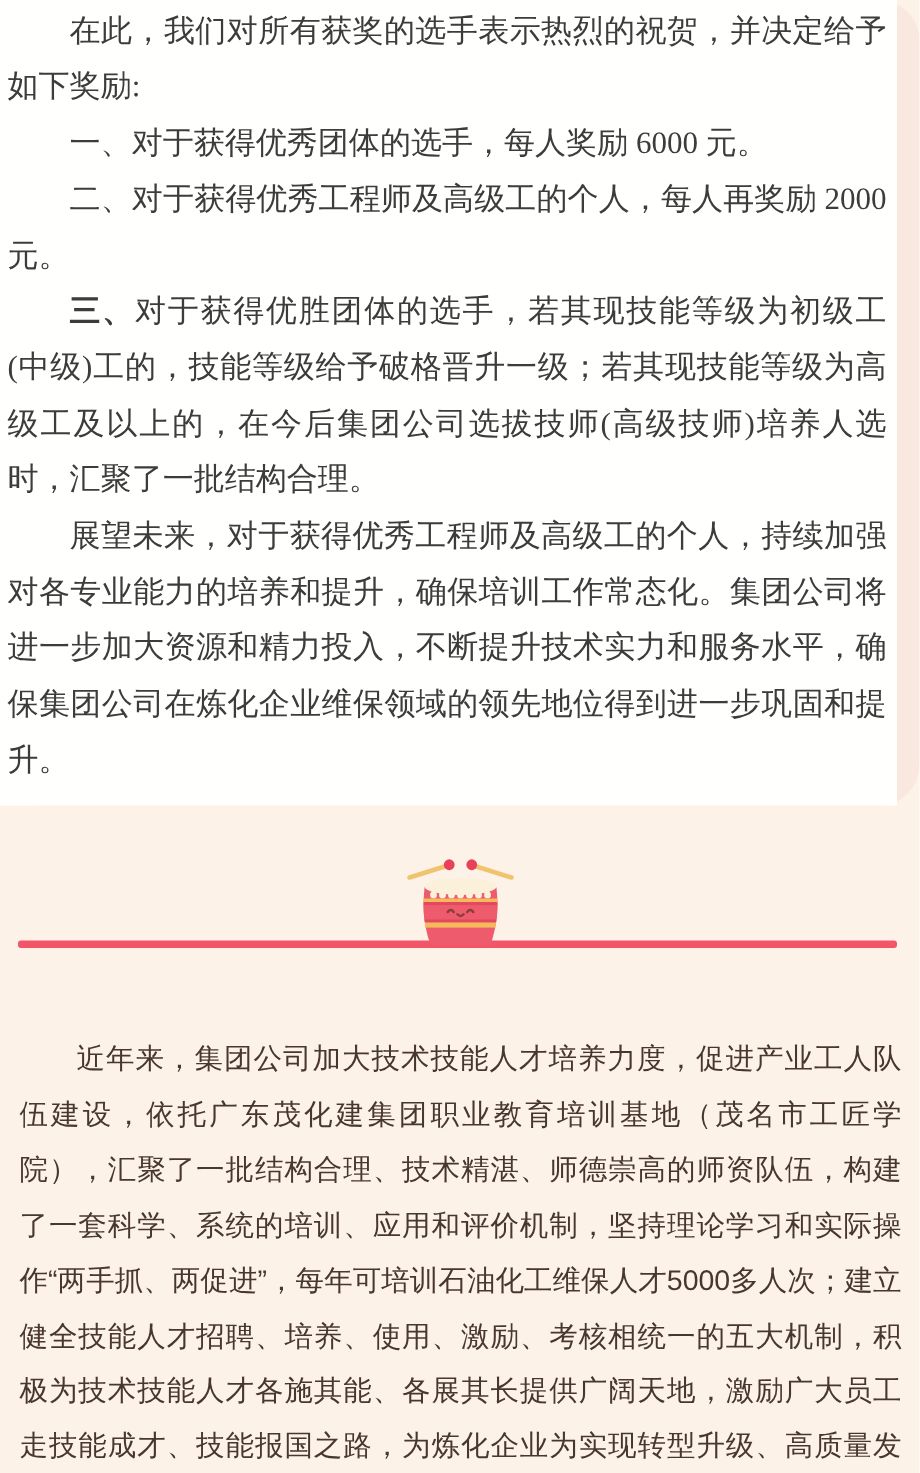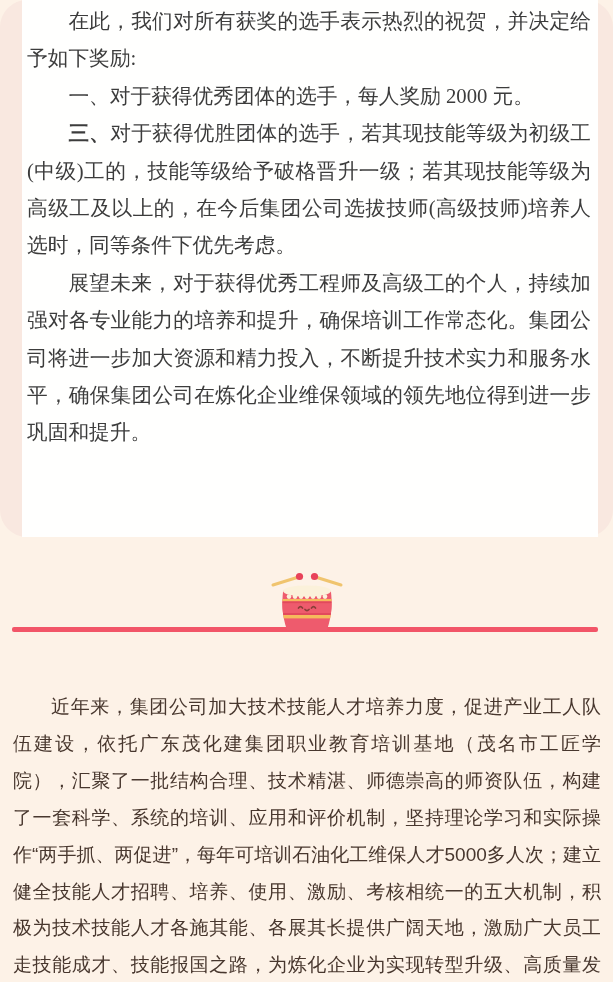--- a/index.html
+++ b/index.html
@@ -7,21 +7,21 @@
     width: 613px;
     height: 982px;
     background: #fdf2e7;
     overflow: hidden;
     font-family: "Liberation Sans", "DejaVu Sans", sans-serif;
   }
   
   .top-wrap {
     height: 537px;
     background: #f9e8e0;
-    padding: 0 15px 0 22px;
+    padding: 0 15px 0 0;
     box-sizing: border-box;
     border-radius: 27px;
   }
   .card {
     background: #fffffe;
     height: 100%;
     box-sizing: border-box;
     padding: 3px 7px 0 5px;
     overflow: hidden;
   }
@@ -70,22 +70,23 @@
     text-align: justify;
     text-indent: 2em;
   }
 </style>
 </head>
 <body>
 
 <div class="top-wrap">
   <div class="card">
     <p><span class="lead"></span><span>在此，我们对所有获奖的选手表示热烈的祝贺，并决定给予如下奖励:</span></p>
-    <p><span class="lead"></span><span>一、对于获得优秀团体的选手，每人奖励 2000 元。</span></p>
-    <p><span class="lead">三、</span><span>对于获得优胜团体的选手，若其现技能等级为初级工(中级)工的，技能等级给予破格晋升一级；若其现技能等级为高级工及以上的，在今后集团公司选拔技师(高级技师)培养人选时，同等条件下优先考虑。</span></p>
+    <p><span class="lead"></span><span>一、对于获得优秀团体的选手，每人奖励 6000 元。</span></p>
+    <p><span class="lead"></span><span>二、对于获得优秀工程师及高级工的个人，每人再奖励 2000 元。</span></p>
+    <p><span class="lead">三、</span><span>对于获得优胜团体的选手，若其现技能等级为初级工(中级)工的，技能等级给予破格晋升一级；若其现技能等级为高级工及以上的，在今后集团公司选拔技师(高级技师)培养人选时，汇聚了一批结构合理。</span></p>
     <p><span class="lead"></span><span>展望未来，对于获得优秀工程师及高级工的个人，持续加强对各专业能力的培养和提升，确保培训工作常态化。集团公司将进一步加大资源和精力投入，不断提升技术实力和服务水平，确保集团公司在炼化企业维保领域的领先地位得到进一步巩固和提升。</span></p>
   </div>
 </div>
 
 <div class="divider-zone">
   <div class="divider-line"></div>
   <svg class="drum" viewBox="0 0 74 64" xmlns="http://www.w3.org/2000/svg">
 
     <line x1="3" y1="17" x2="27" y2="9.5" stroke="#f0c46e" stroke-width="3" stroke-linecap="round"></line>
     <line x1="47" y1="9.5" x2="71" y2="17" stroke="#f0c46e" stroke-width="3" stroke-linecap="round"></line>

